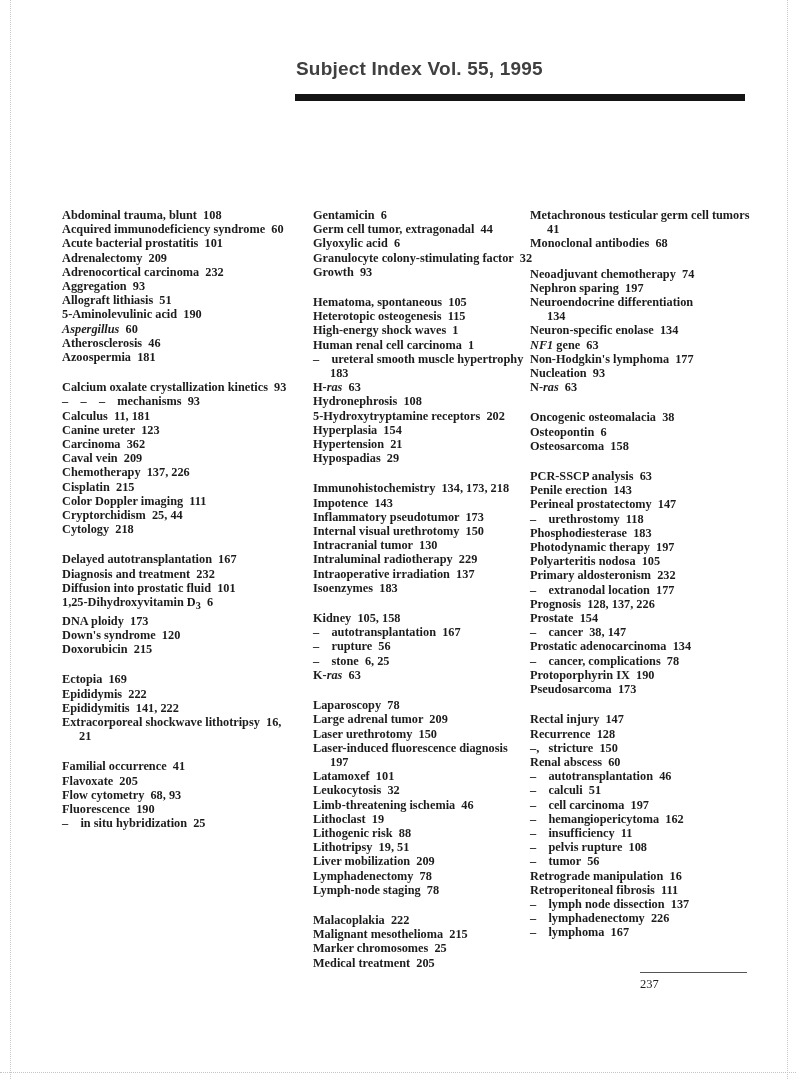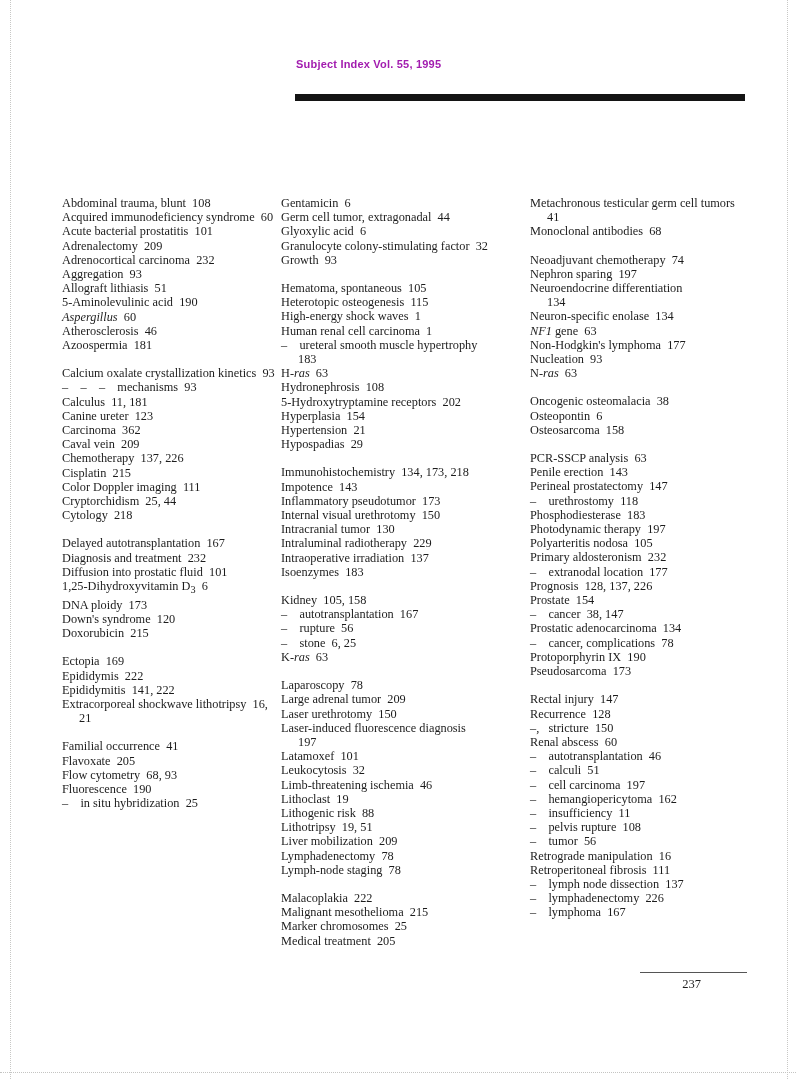--- a/index.html
+++ b/index.html
@@ -7,44 +7,44 @@
     position:relative;
     width:796px;height:1079px;
     background:#ffffff;
     font-family:"Liberation Serif","DejaVu Serif",serif;
     color:#1c1c1c;
     overflow:hidden;
   }
   .title{
     position:absolute;left:296px;top:58px;
     font-family:"Liberation Sans","DejaVu Sans",sans-serif;
-    font-weight:bold;font-size:11px;letter-spacing:0.2px;
-    color:#a21caf;
+    font-weight:bold;font-size:19px;letter-spacing:0.2px;
+    color:#404040;
   }
   .rule{
     position:absolute;left:295px;top:94px;width:450px;height:7px;
     background:#141414;
   }
   .col{
     position:absolute;top:192px;
     font-size:12.3px;line-height:14.2px;
   }
   .col1{left:62px;width:232px;}
-  .col2{left:281px;width:232px;}
+  .col2{left:313px;width:232px;}
   .col3{left:530px;width:258px;}
-  .group{margin:4px 0 14px 0;}
+  .group{margin:16px 0 14px 0;font-weight:bold;}
   .entry{white-space:pre-wrap;}
   .entry.ind{padding-left:17px;}
   .footer-rule{
     position:absolute;left:640px;top:972px;width:107px;height:1px;
     background:#555;
   }
   .page-number{
     position:absolute;left:640px;top:977px;width:103px;
-    text-align:center;font-size:12.5px;color:#1c1c1c;
+    text-align:left;font-size:12.5px;color:#1c1c1c;
   }
   .edge-v{
     position:absolute;top:0;bottom:0;width:0;
     border-left:1px dotted #c8c8c6;
   }
   .edge-left{left:10px;}
   .edge-right{left:787px;}
   .edge-bottom{
     position:absolute;left:0;top:1072px;width:796px;height:0;
     border-top:1px dotted #c4c4c2;

